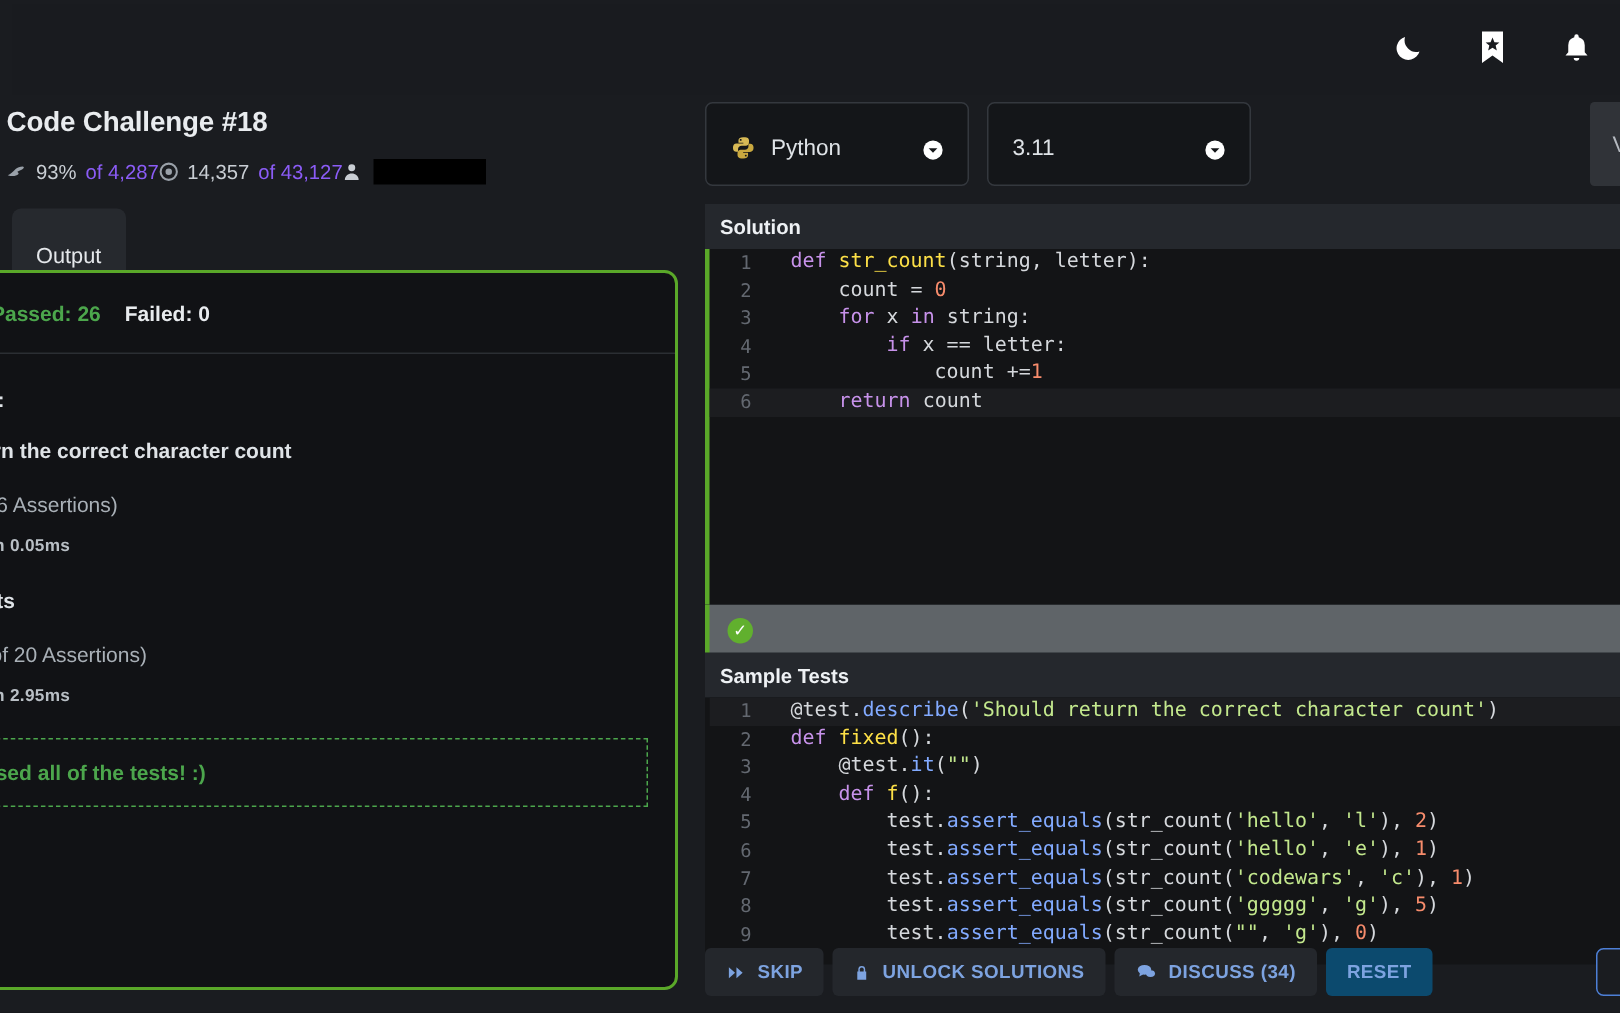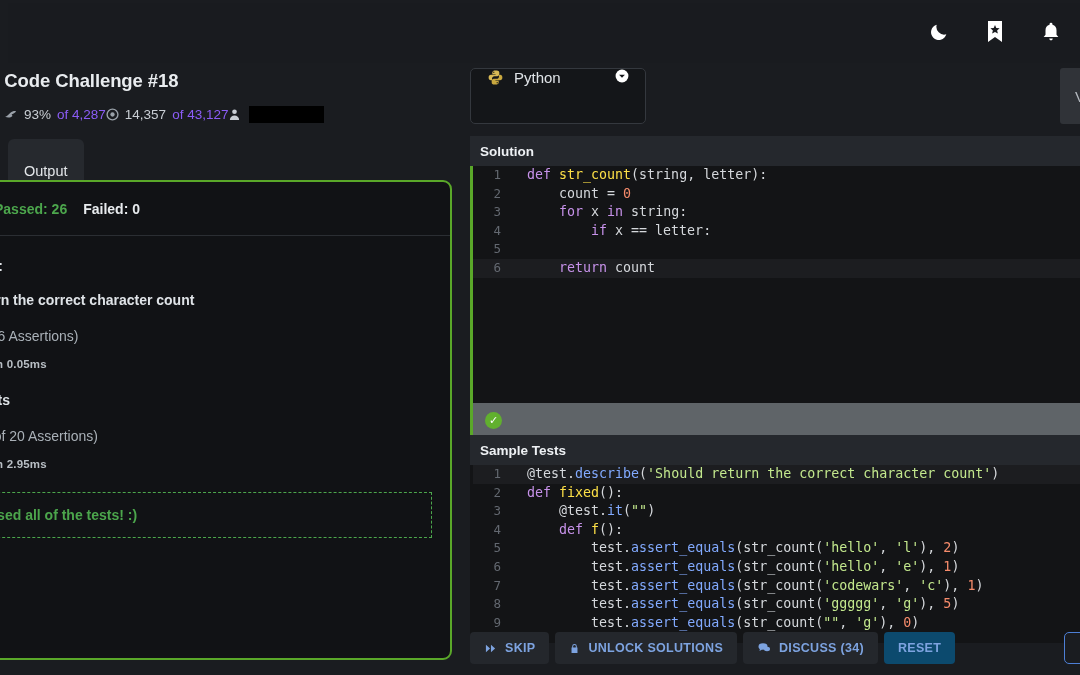--- a/index.html
+++ b/index.html
@@ -86,21 +86,21 @@
   }
 
   
   .rightcol {
     position: absolute; left: 470px; top: 63px; right: 0; bottom: 0;
   }
   .selectors { position: absolute; left: 0; top: 5px; display: flex; gap: 12px; }
   .sel {
     width: 176px; height: 56px; background: #141619;
     border: 1px solid #34383e; border-radius: 5px;
-    display: flex; align-items: flex-start; padding: 0 16px;
+    display: flex; align-items: flex-end; padding: 16px 16px;
     color: #dfe3e7; font-size: 15px;
   }
   .sel .pyicon { margin-right: 10px; display:flex; }
   .sel .label { flex: 1; }
   .sel .caret { color: #fff; display:flex; }
 
   .vbox {
     position: absolute; left: 590px; top: 5px;
     width: 40px; height: 56px; background: #303338; border-radius: 3px;
     display: flex; align-items: center; justify-content: center;
@@ -270,32 +270,41 @@
             </svg>
         </span>
         <span class="label">Python</span>
         <span class="caret">
           <svg width="14" height="14" viewBox="0 0 24 24">
               <circle cx="12" cy="12" r="11" fill="#ffffff"></circle>
               <path d="M7 10l5 5 5-5z" fill="#141619"></path>
             </svg>
         </span>
       </div>
+      <div class="sel">
+        <span class="label">3.11</span>
+        <span class="caret">
+          <svg width="14" height="14" viewBox="0 0 24 24">
+              <circle cx="12" cy="12" r="11" fill="#ffffff"></circle>
+              <path d="M7 10l5 5 5-5z" fill="#141619"></path>
+            </svg>
+        </span>
+      </div>
     </div>
 
     <div class="vbox">V</div>
 
     <div class="panel" style="top:73px;">
       <div class="panel-head">Solution</div>
       <div class="editor" id="solution-editor" style="height:237px;">
           <div class="erow"><span class="gutter">1</span><span class="code"><span class="tok-kw">def </span><span class="tok-fn">str_count</span><span class="tok-p">(string, letter):</span></span></div>
           <div class="erow"><span class="gutter">2</span><span class="code"><span class="tok-p">    count = </span><span class="tok-num">0</span></span></div>
           <div class="erow"><span class="gutter">3</span><span class="code"><span class="tok-p">    </span><span class="tok-kw">for</span><span class="tok-p"> x </span><span class="tok-kw">in</span><span class="tok-p"> string:</span></span></div>
           <div class="erow"><span class="gutter">4</span><span class="code"><span class="tok-p">        </span><span class="tok-kw">if</span><span class="tok-p"> x == letter:</span></span></div>
-          <div class="erow"><span class="gutter">5</span></div>
+          <div class="erow"><span class="gutter">5</span><span class="code"><span class="tok-p">            count +=</span><span class="tok-num">1</span></span></div>
           <div class="erow hl"><span class="gutter">6</span><span class="code"><span class="tok-p">    </span><span class="tok-kw">return</span><span class="tok-p"> count</span></span></div>
         </div>
       <div class="notice">
         <span class="chk">✓</span>
       </div>
     </div>
 
     <div class="panel" style="top:372px; bottom:47px;">
       <div class="panel-head">Sample Tests</div>
       <div class="editor plain" id="tests-editor" style="height:178px;">

